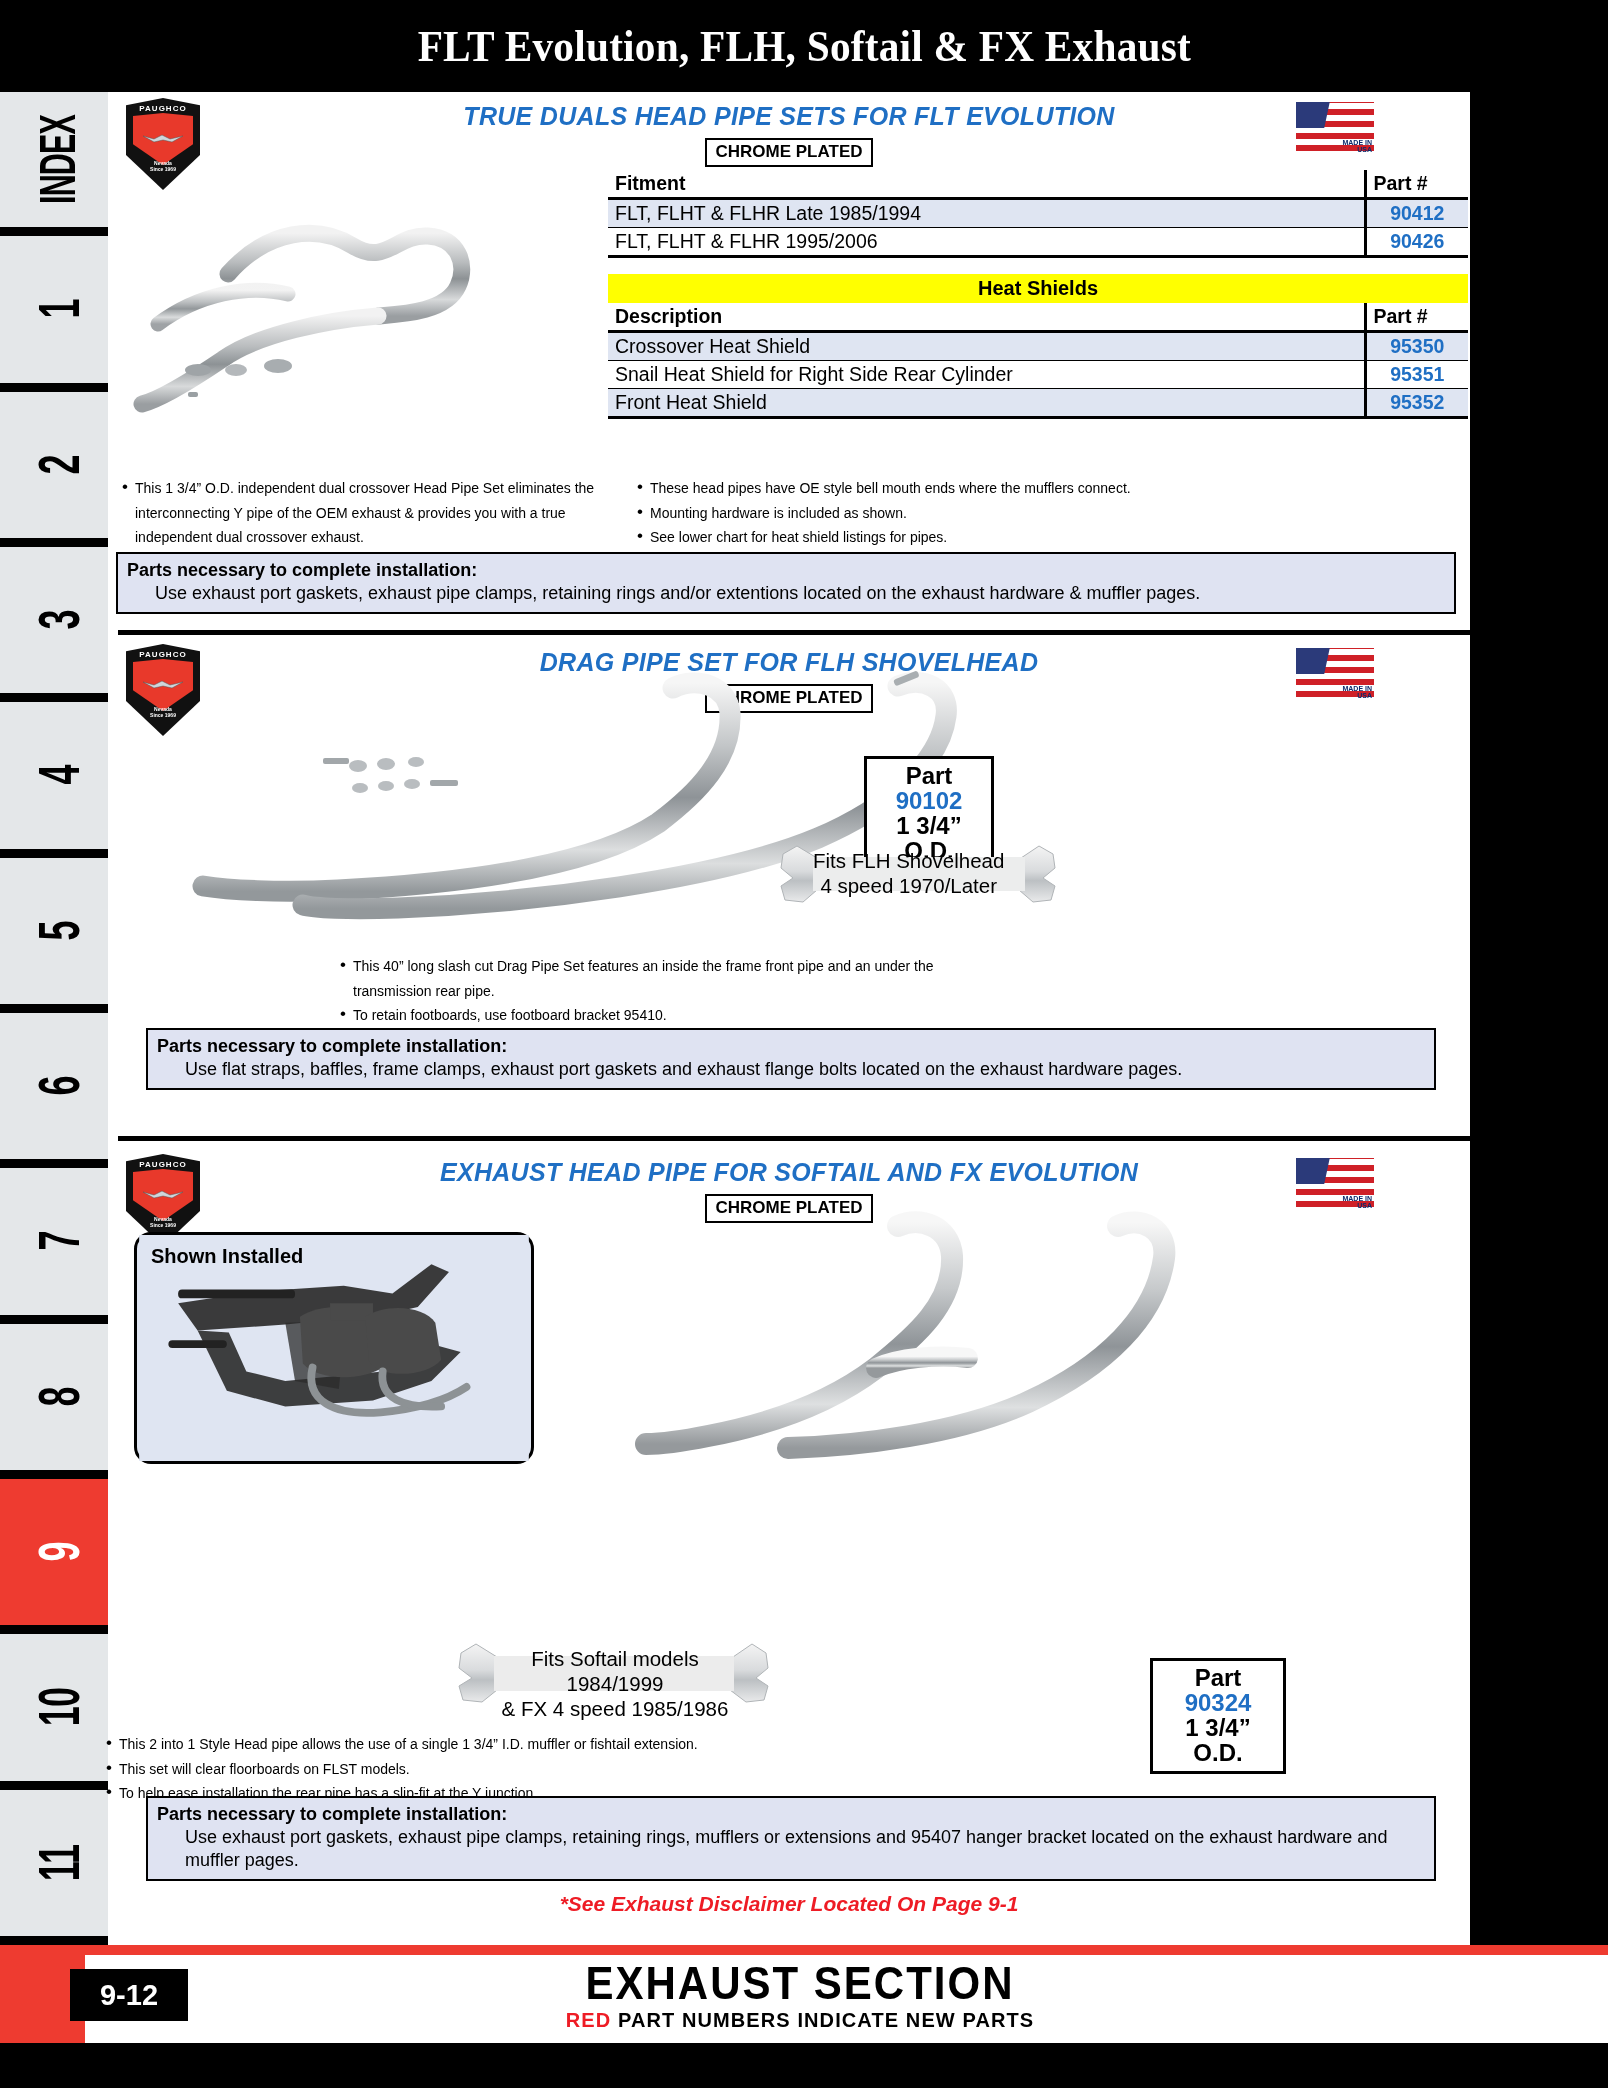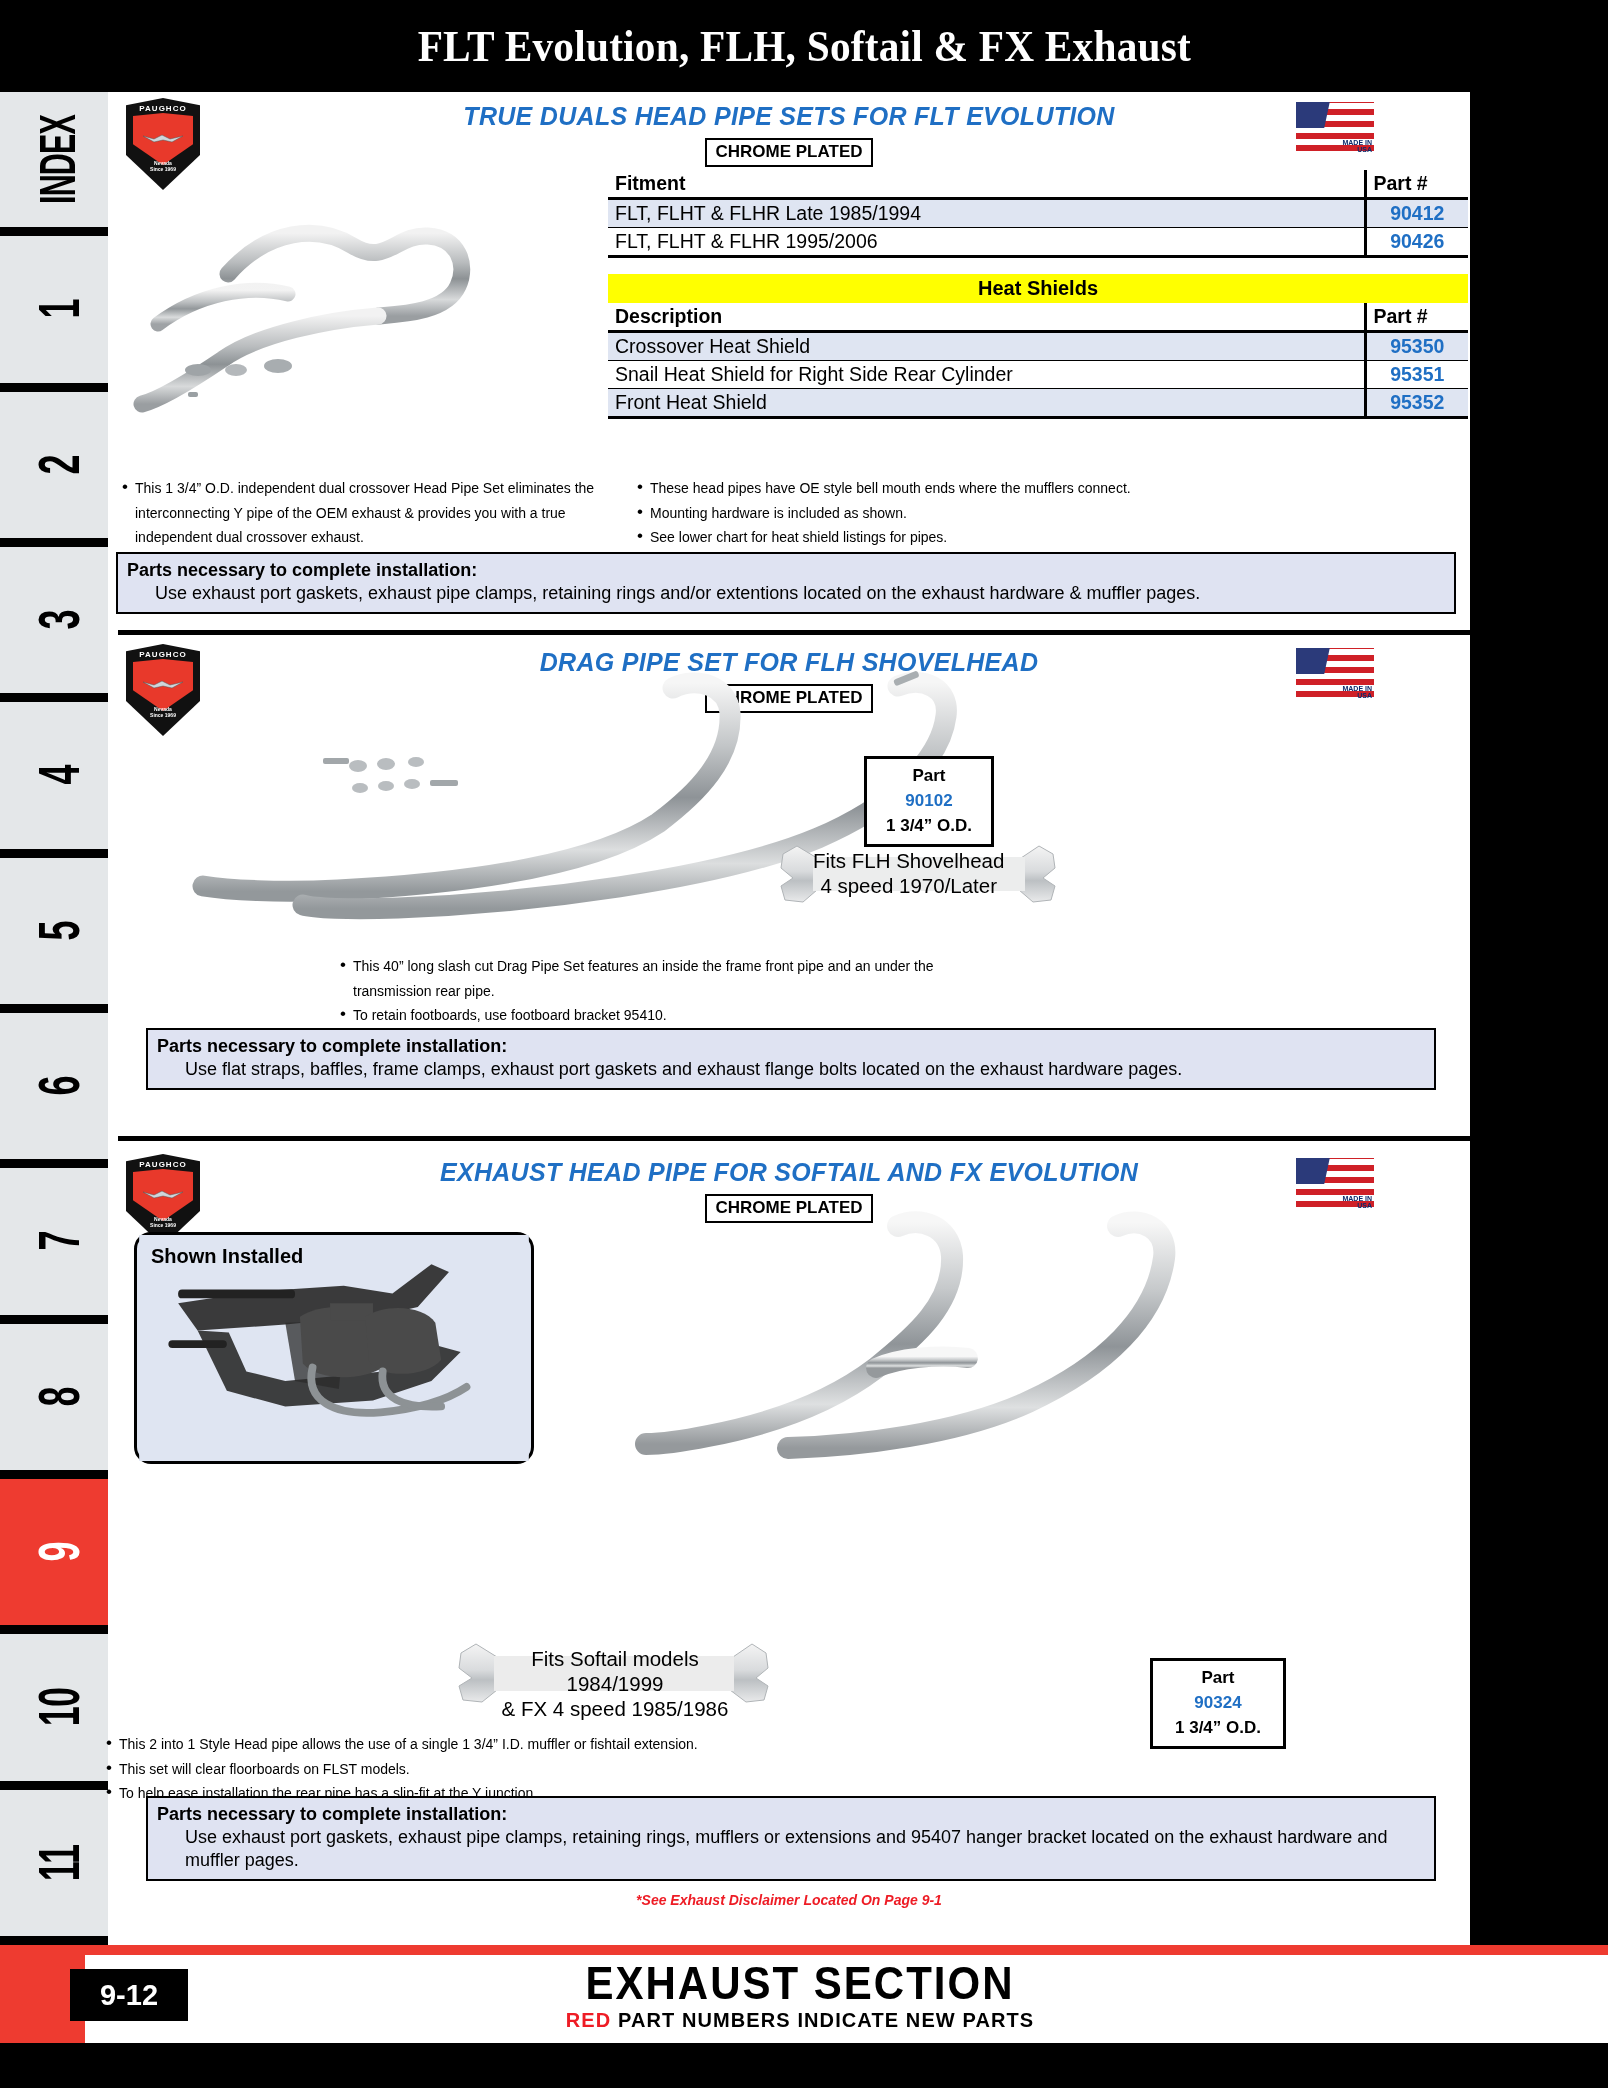--- a/index.html
+++ b/index.html
@@ -132,40 +132,40 @@
   .pn-box {
     border: 2px solid #000; background: #dfe3f2;
     padding: 5px 9px 7px; font-size: 18px; line-height: 23px;
   }
   .pn-box .hd { font-weight: bold; }
   .pn-box .bd { padding-left: 28px; }
 
   
   .partbox {
     border: 3px solid #000; background: #fff; text-align: center;
-    padding: 4px 12px 6px; font-weight: bold; font-size: 17px; line-height: 25px;
+    padding: 4px 12px 6px; font-weight: bold; font-size: 24px; line-height: 25px;
   }
   .partbox .num { color: #1f6fc4; }
 
   
   .wrench { position: relative; display: inline-block; }
   .wrench .txt {
     position: relative; z-index: 4; text-align: center;
     font-size: 20.5px; line-height: 25px; padding: 6px 70px;
   }
 
   
   .pipe-img { position: absolute; }
 
   .photo-frame { border: 3px solid #000; background: #dfe5f2; position: absolute; }
   .shown-lbl { position: absolute; font-weight: bold; font-size: 20px; }
 
   .disclaimer {
     text-align: center; color: #ee1c25; font-weight: bold; font-style: italic;
-    font-size: 14px;
+    font-size: 21px;
   }
 
   
   .footer-red { position: absolute; left: 0; top: 1945px; width: 1608px; height: 10px; background: #ee3b30; }
   .footer-wrap { position: absolute; left: 0; top: 1955px; width: 1608px; height: 88px; }
   .footer-redbar { position: absolute; left: 0; top: 0; width: 118px; height: 88px; background: #ee3b30; }
   .footer-white { position: absolute; left: 85px; top: 0; width: 1523px; height: 88px; background: #fff; }
   .pagenum {
     position: absolute; left: 70px; top: 14px; width: 118px; height: 52px;
     background: #000; color: #fff; display: flex; align-items: center; justify-content: center;

